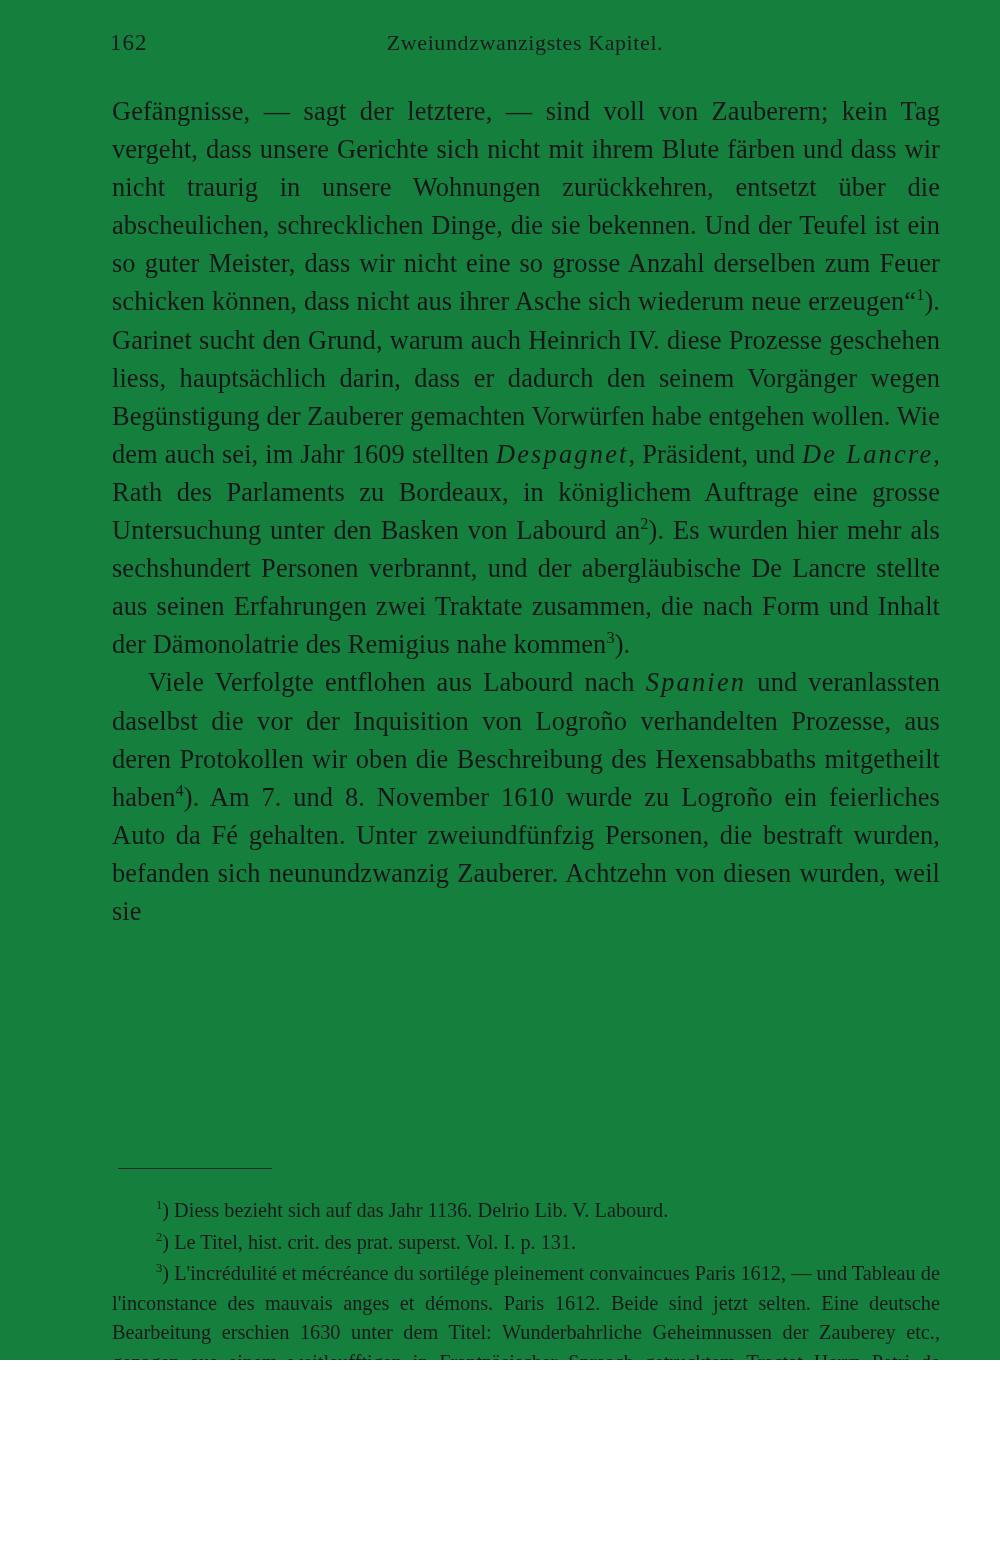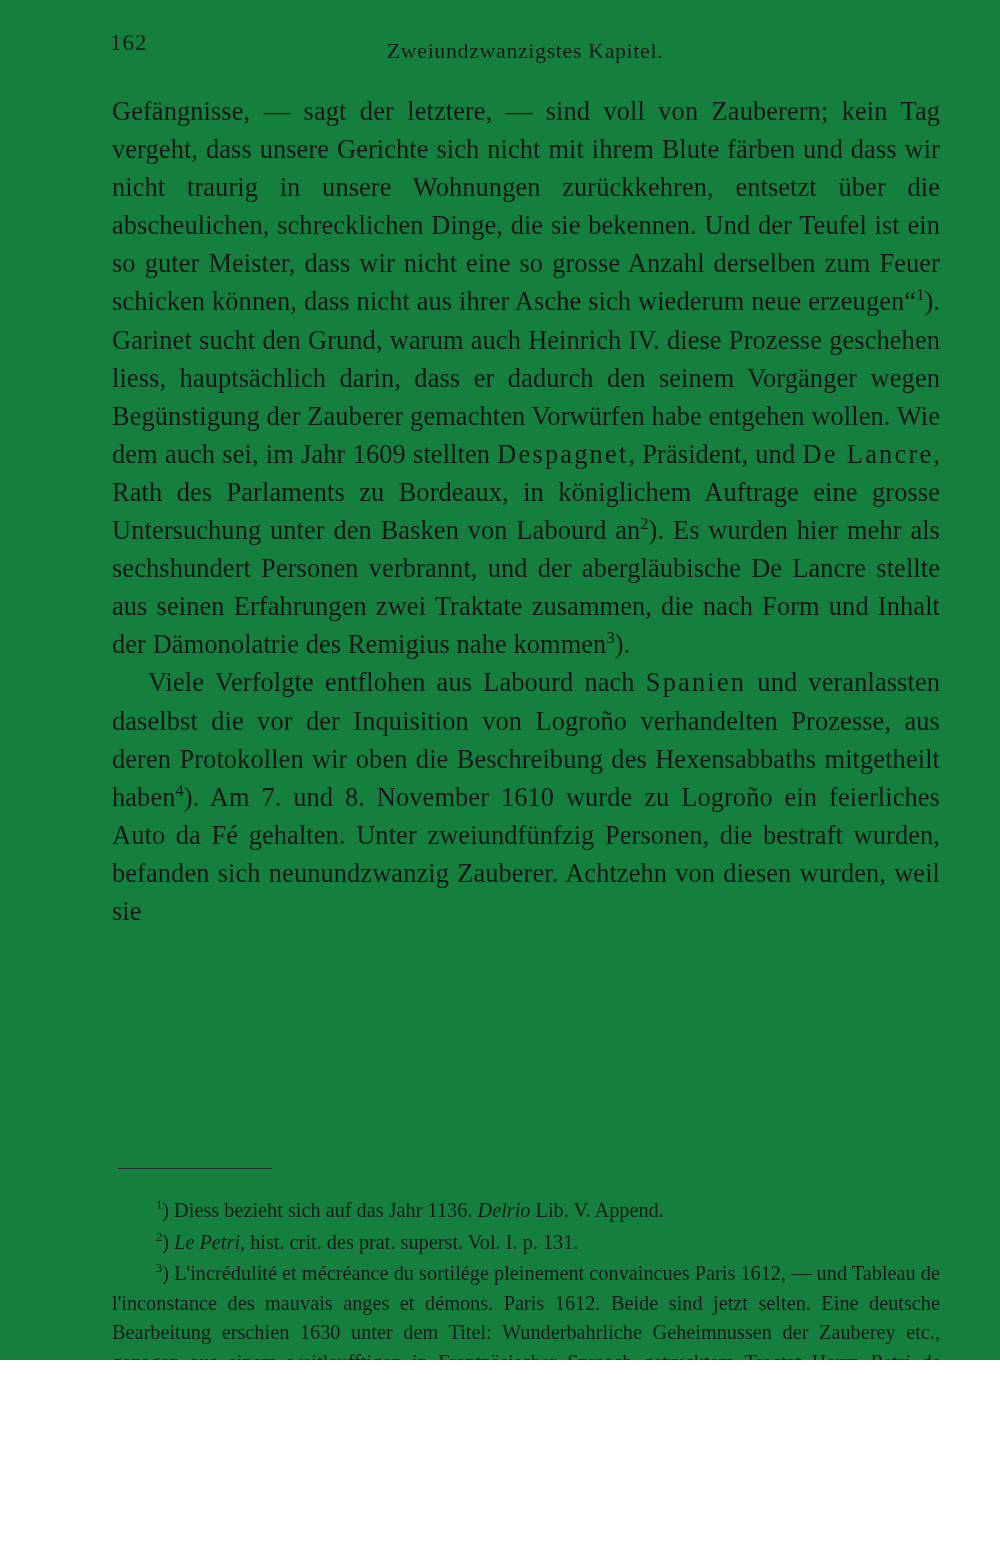--- a/index.html
+++ b/index.html
@@ -27,21 +27,21 @@
     position: absolute;
     left: 0;
     top: 0;
     font-size: 23px;
     letter-spacing: 1px;
     color: #1b1b1e;
   }
   .running-title {
     position: absolute;
     left: 0;
-    top: 8px;
+    top: 0;
     width: 830px;
     text-align: center;
     font-size: 22px;
     letter-spacing: 0.6px;
     color: #1b1b1e;
   }
   .body-block {
     position: absolute;
     top: 92px;
     left: 112px;
@@ -54,20 +54,21 @@
     text-align: justify;
     text-justify: inter-word;
     letter-spacing: 0.1px;
     color: #17171a;
   }
   .body-block p.indent {
     text-indent: 36px;
   }
   .spaced {
     letter-spacing: 2.2px;
+    font-style: italic;
   }
   sup {
     font-size: 0.62em;
     vertical-align: super;
     line-height: 0;
   }
   .rule {
     position: absolute;
     left: 118px;
     top: 1168px;
@@ -85,21 +86,20 @@
     margin: 0 0 2px 0;
     font-size: 20.3px;
     line-height: 29.6px;
     text-align: justify;
     color: #1a1a1d;
   }
   .notes p.hang {
     text-indent: 44px;
   }
   .it {
-    font-style: italic;
   }
 </style>
 </head>
 <body>
 
 <div class="page">
 
   <div class="header">
     <span class="folio">162</span>
     <span class="running-title">Zweiundzwanzigstes Kapitel.</span>
@@ -107,21 +107,21 @@
 
   <div class="body-block">
     <p><span>Gefängnisse, — sagt der letztere, — sind voll von Zauberern; kein Tag vergeht, dass unsere Gerichte sich nicht mit ihrem Blute färben und dass wir nicht traurig in unsere Wohnungen zurückkehren, entsetzt über die abscheulichen, schrecklichen Dinge, die sie bekennen. Und der Teufel ist ein so guter Meister, dass wir nicht eine so grosse Anzahl derselben zum Feuer schicken können, dass nicht aus ihrer Asche sich wiederum neue erzeugen“</span><sup>1</sup><span>). Garinet sucht den Grund, warum auch Heinrich IV. diese Prozesse geschehen liess, hauptsächlich darin, dass er dadurch den seinem Vorgänger wegen Begünstigung der Zauberer gemachten Vorwürfen habe entgehen wollen. Wie dem auch sei, im Jahr 1609 stellten </span><span class="spaced">Despagnet</span><span>, Präsident, und </span><span class="spaced">De Lancre</span><span>, Rath des Parlaments zu Bordeaux, in königlichem Auftrage eine grosse Untersuchung unter den Basken von Labourd an</span><sup>2</sup><span>). Es wurden hier mehr als sechshundert Personen verbrannt, und der abergläubische De Lancre stellte aus seinen Erfahrungen zwei Traktate zusammen, die nach Form und Inhalt der Dämonolatrie des Remigius nahe kommen</span><sup>3</sup><span>).</span></p>
 
     <p class="indent"><span>Viele Verfolgte entflohen aus Labourd nach </span><span class="spaced">Spanien</span><span> und veranlassten daselbst die vor der Inquisition von Logroño verhandelten Prozesse, aus deren Protokollen wir oben die Beschreibung des Hexensabbaths mitgetheilt haben</span><sup>4</sup><span>). Am 7. und 8. November 1610 wurde zu Logroño ein feierliches Auto da Fé gehalten. Unter zweiundfünfzig Personen, die bestraft wurden, befanden sich neunundzwanzig Zauberer. Achtzehn von diesen wurden, weil sie</span></p>
   </div>
 
   <div class="rule"></div>
 
   <div class="notes">
-    <p class="hang"><sup>1</sup><span>) Diess bezieht sich auf das Jahr 1136. </span><span class="it">Delrio</span><span> Lib. V. Append.</span></p>
+    <p class="hang"><sup>1</sup><span>) Diess bezieht sich auf das Jahr 1136. </span><span class="it">Delrio</span><span> Lib. V. Labourd.</span></p>
 
-    <p class="hang"><sup>2</sup><span>) </span><span class="it">Le Petri,</span><span> hist. crit. des prat. superst. Vol. I. p. 131.</span></p>
+    <p class="hang"><sup>2</sup><span>) </span><span class="it">Le Titel,</span><span> hist. crit. des prat. superst. Vol. I. p. 131.</span></p>
 
     <p class="hang"><sup>3</sup><span>) L'incrédulité et mécréance du sortilége pleinement convaincues Paris 1612, — und Tableau de l'inconstance des mauvais anges et démons. Paris 1612. Beide sind jetzt selten. Eine deutsche Bearbeitung erschien 1630 unter dem Titel: Wunderbahrliche Geheimnussen der Zauberey etc., gezogen aus einem weitleufftigen in Frantzösischer Spraach getrucktem Tractat Herrn </span><span class="it">Petri de Lancre,</span><span> Parlamentsherrn zu Bordeaux. (Ohne Druckort.)</span></p>
 
   </div>
 
 </div>
 
 </body></html>

